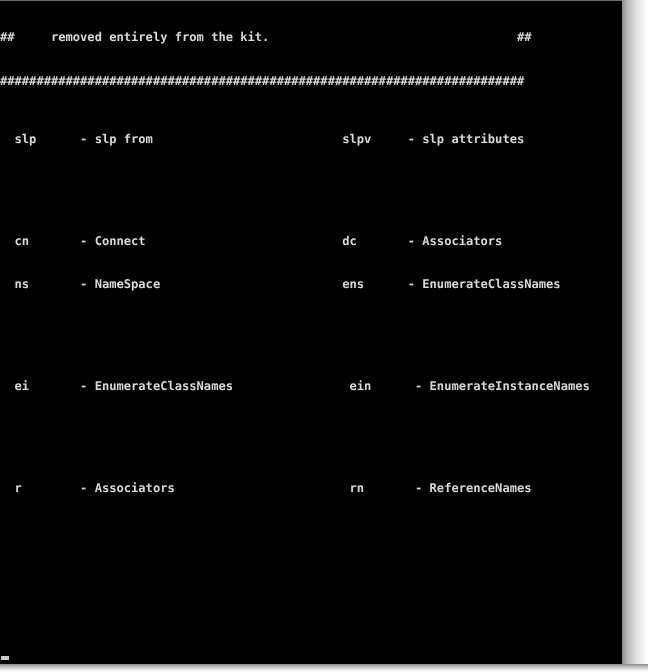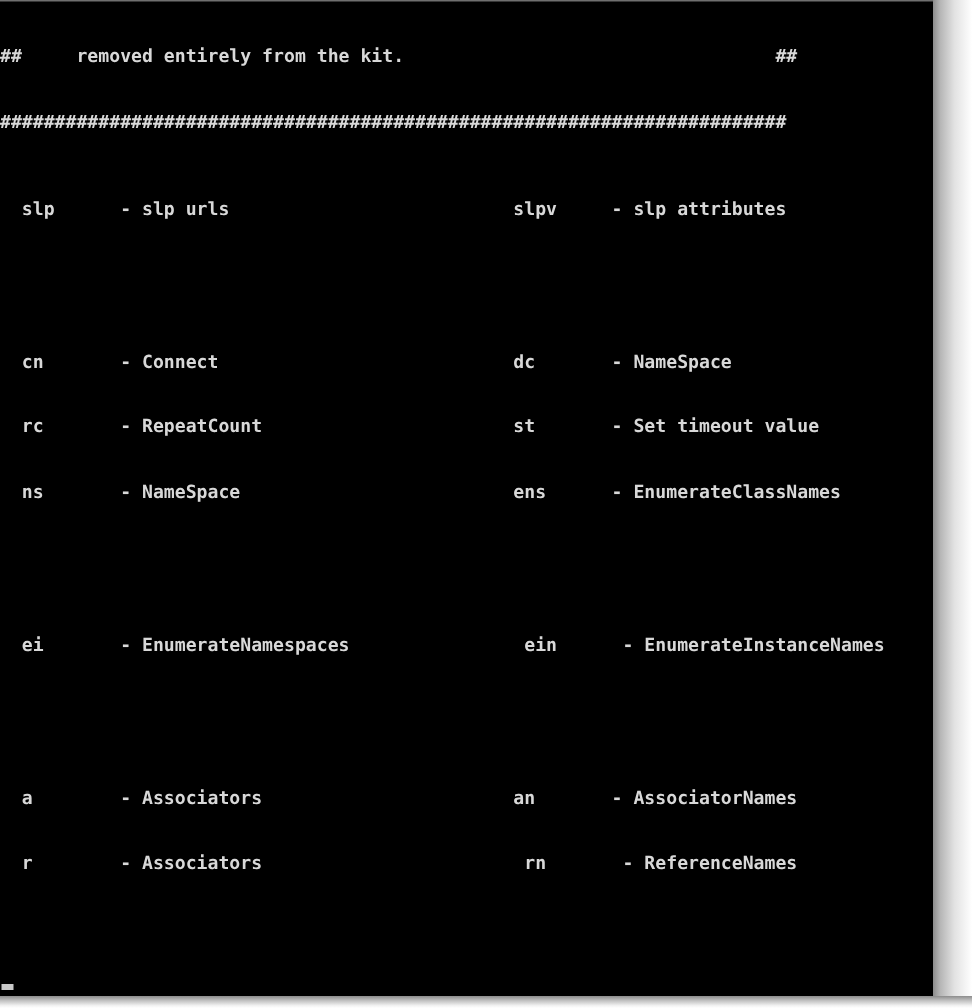--- a/index.html
+++ b/index.html
@@ -101,32 +101,30 @@
 
 <div id="window-frame">
 
   <div id="console-screen">
     <div class="bevel-top-hair"></div>
 
     <div id="console-text">
       <div class="line">##     removed entirely from the kit.                                  ##</div>
       <div class="line">########################################################################</div>
 
-      <div class="line">  slp      - slp urls                          slpv     - slp attributes</div>
+      <div class="line">  slp      - slp from                          slpv     - slp attributes</div>
       <div class="line"> </div>
 
-      <div class="line">  cn       - Connect                           dc       - NameSpace</div>
-      <div class="line">  rc       - RepeatCount                       st       - Set timeout value</div>
+      <div class="line">  cn       - Connect                           dc       - Associators</div>
       <div class="line">  ns       - NameSpace                         ens      - EnumerateClassNames</div>
       <div class="line"> </div>
 
-      <div class="line">  ei       - EnumerateNamespaces                ein      - EnumerateInstanceNames</div>
+      <div class="line">  ei       - EnumerateClassNames                ein      - EnumerateInstanceNames</div>
       <div class="line"> </div>
 
-      <div class="line">  a        - Associators                       an       - AssociatorNames</div>
       <div class="line">  r        - Associators                        rn       - ReferenceNames</div>
       <div class="line"> </div>
 
       
       
       
       
 
       
       

